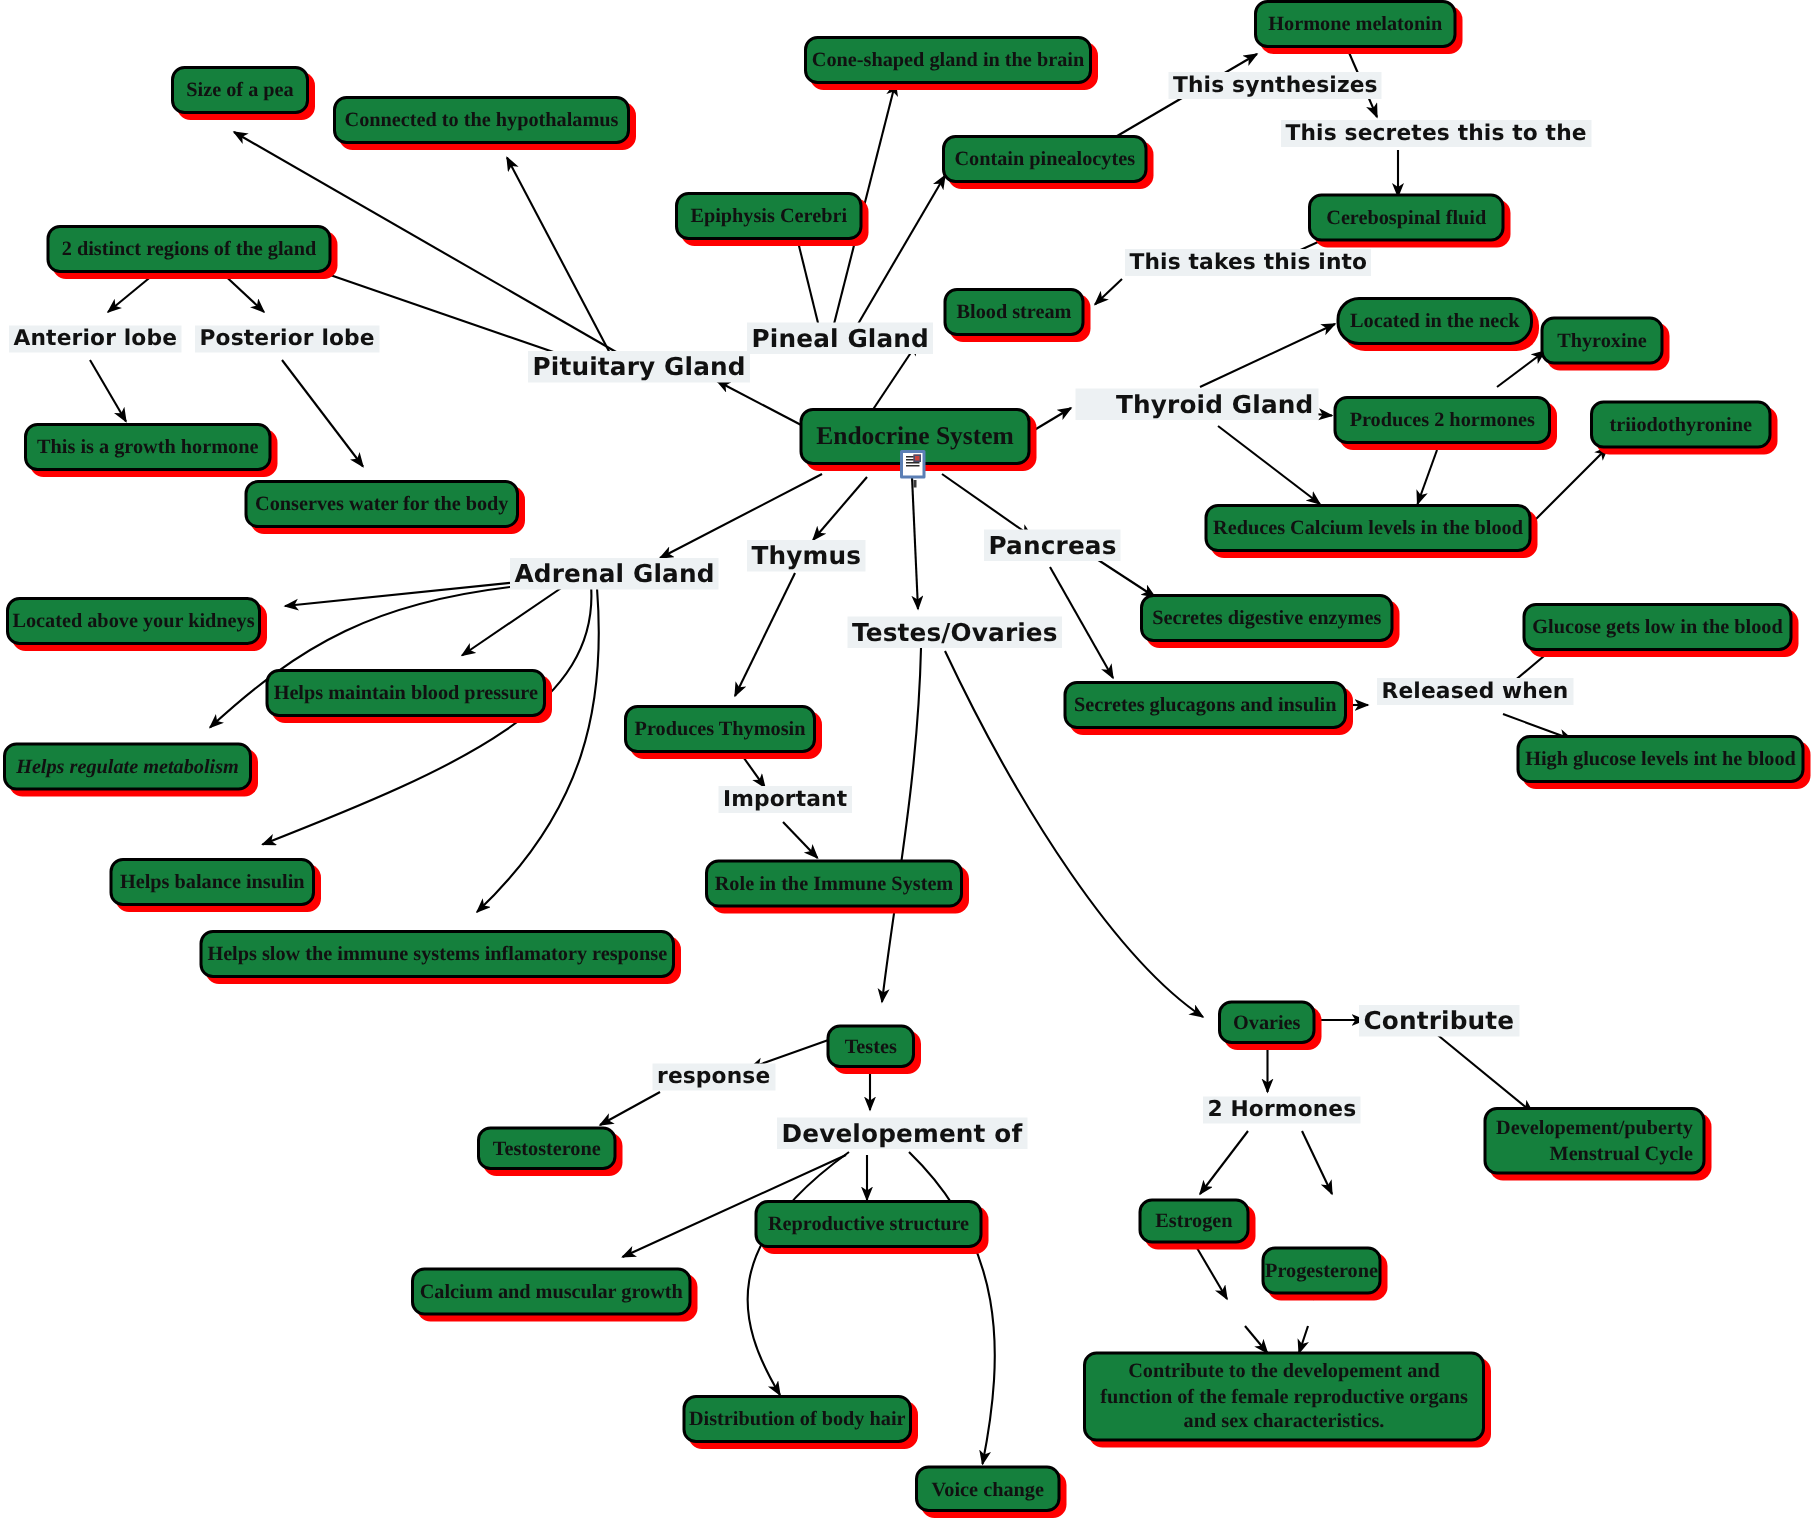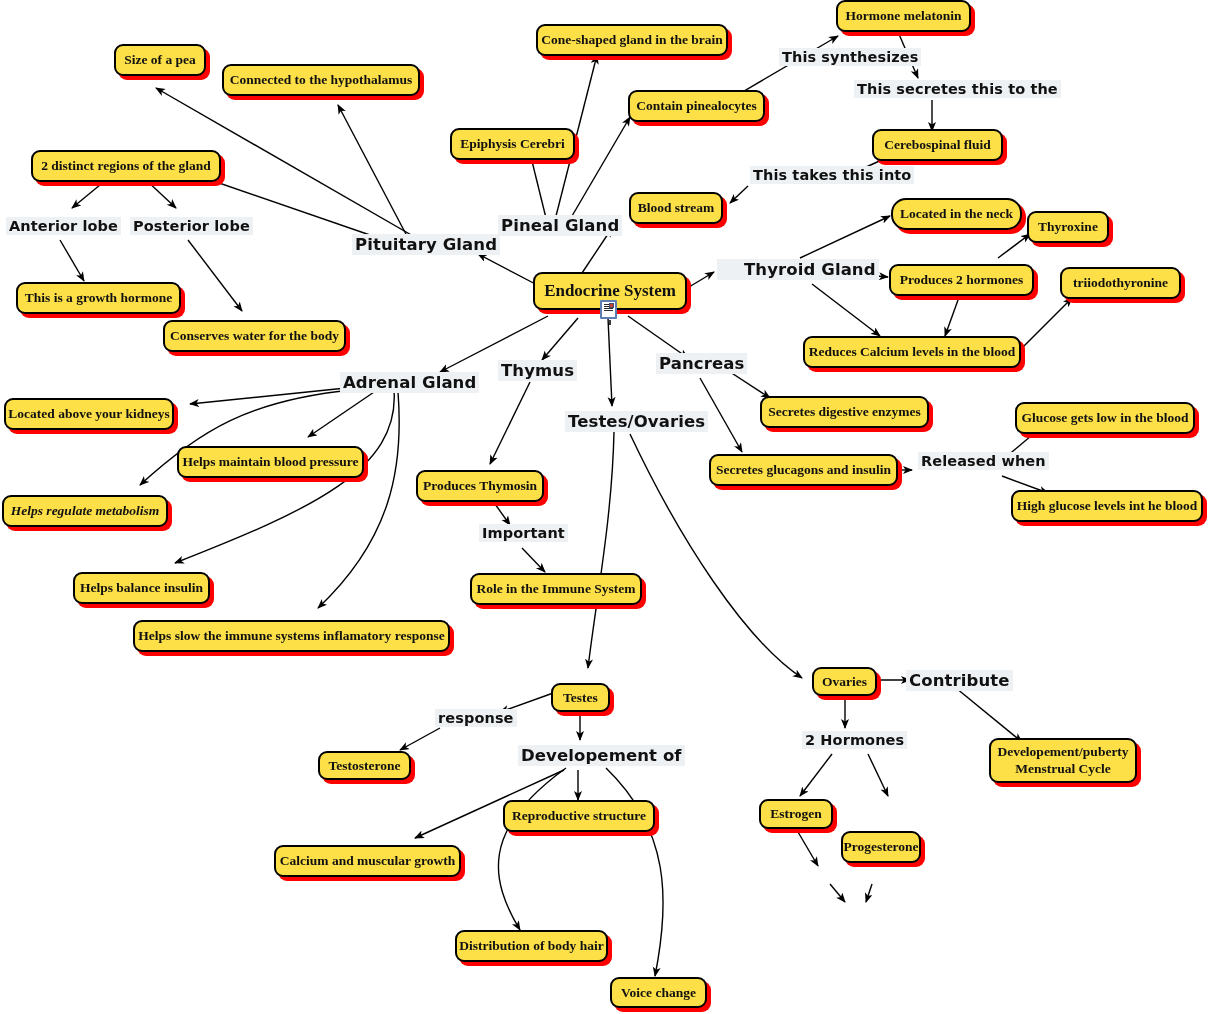--- a/index.html
+++ b/index.html
@@ -7,21 +7,21 @@
   body{width:1210px;height:1014px;overflow:hidden;
        font-family:"Liberation Serif",serif;}
   #canvas{position:relative;width:1210px;height:1014px;background:#fff;}
 
   
   #links{position:absolute;left:0;top:0;width:1210px;height:1014px;z-index:1;}
 
   
   .node{position:absolute;z-index:3;
         box-sizing:border-box;
-        background:#fde047;
+        background:#15803d;
         border:2px solid #000000;
         border-radius:9px;
         box-shadow:4px 4px 0 0 #ff0000;
         font-family:"Liberation Serif",serif;
         font-weight:bold;
         font-size:13.5px;
         color:#111111;
         line-height:1.18;
         text-align:center;
         padding:4px 9px;
@@ -208,27 +208,28 @@
   <div class="node" style="left:274px;top:845px;width:187px;height:32px;">Calcium and muscular growth</div>
 
   <div class="node" style="left:503px;top:800px;width:152px;height:32px;">Reproductive structure</div>
 
   <div class="node" style="left:455px;top:930px;width:153px;height:32px;">Distribution of body hair</div>
 
   <div class="node" style="left:610px;top:977px;width:97px;height:31px;">Voice change</div>
 
   <div class="node" style="left:812px;top:667px;width:65px;height:29px;">Ovaries</div>
 
-  <div class="node wrap" style="left:989px;top:738px;width:148px;height:45px;line-height:1.22;">Developement/puberty
+  <div class="node wrap" style="left:989px;top:738px;width:148px;height:45px;line-height:1.22;text-align:right;">Developement/puberty
 Menstrual Cycle</div>
 
   <div class="node" style="left:759px;top:799px;width:74px;height:30px;">Estrogen</div>
 
   <div class="node" style="left:841px;top:831px;width:80px;height:32px;">Progesterone</div>
 
+  <div class="node wrap" style="left:722px;top:901px;width:268px;height:60px;line-height:1.25;">Contribute to the developement and function of the female reproductive organs and sex characteristics.</div>
 
   <div class="phrase big" style="left:352px;top:234px;">Pituitary Gland</div>
 
   <div class="phrase" style="left:6px;top:217px;">Anterior lobe</div>
 
   <div class="phrase" style="left:130px;top:217px;">Posterior lobe</div>
 
   <div class="phrase big" style="left:498px;top:215px;">Pineal Gland</div>
 
   <div class="phrase" style="left:779px;top:48px;">This synthesizes</div>

